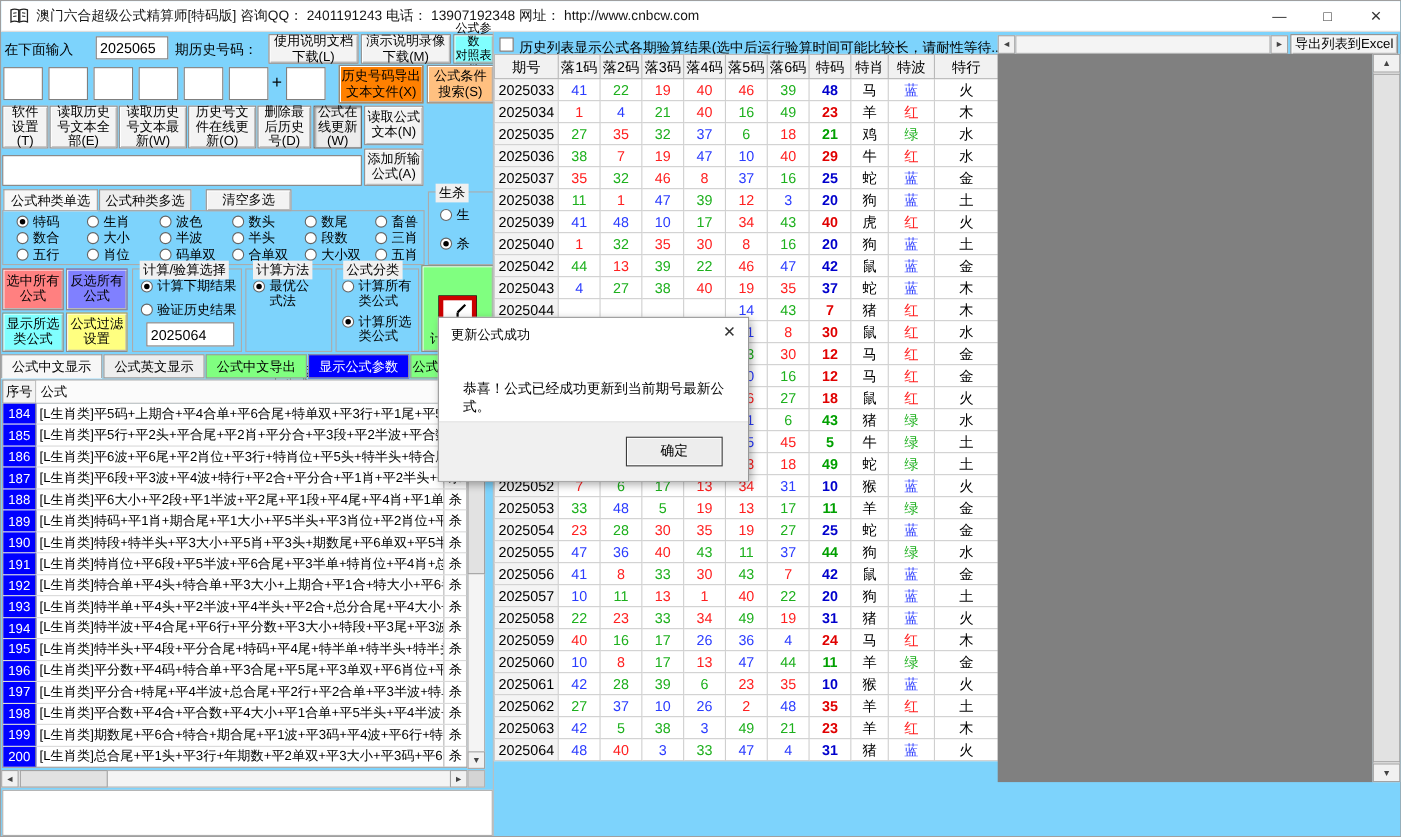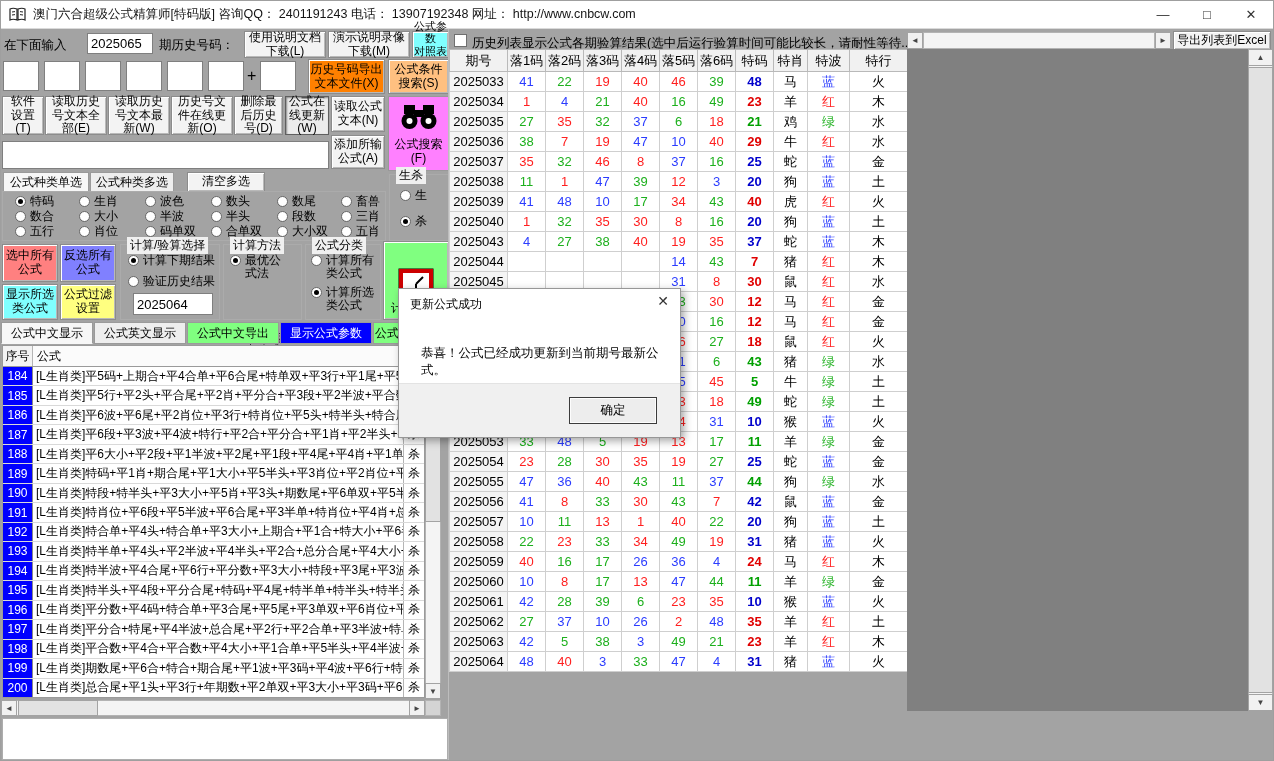--- a/index.html
+++ b/index.html
@@ -1,17 +1,17 @@
 <!DOCTYPE html>
 <html><head>
 <meta charset="utf-8">
 <style>
   *{box-sizing:border-box;margin:0;padding:0;}
   html,body{background:#dcdcdc;}
-  .window{position:relative;width:1274px;height:761px;background:#a3a3a3;
+  .window{position:relative;width:1274px;height:761px;background:#7dd3fc;
     font-family:"Liberation Sans","DejaVu Sans",sans-serif;font-size:12px;color:#000;
     border:1px solid #9f9f9f;overflow:hidden;}
   .abs{position:absolute;}
   
   .titlebar{position:absolute;left:0;top:0;width:100%;height:28px;background:#fff;
     border-bottom:1px solid #dadada;display:flex;align-items:center;padding-left:8px;}
   .titletext{margin-left:7px;font-size:12.5px;color:#151515;}
   .wbtns{position:absolute;right:0;top:0;height:27px;display:flex;}
   .wbtn{width:44px;height:27px;display:flex;align-items:center;justify-content:center;color:#333;font-size:13px;}
   
@@ -127,35 +127,20 @@
 后历史
 号(D)</div>
   <div class="btn sunken" style="left:284px;top:95px;width:44px;height:39px;">公式在
 线更新
 (W)</div>
   <div class="btn" style="left:330px;top:95px;width:54px;height:36px;">读取公式
 文本(N)</div>
   <div class="btn" style="left:330px;top:134px;width:54px;height:34px;">添加所输
 公式(A)</div>
 
-  <div class="abs" style="left:387px;top:95px;width:61px;height:75px;background:#ff80ff;border:1px solid #999;">
-    <span style="position:absolute;left:11px;top:7px;">
-      <svg width="38" height="26" viewBox="0 0 38 26">
-          <rect x="4" y="1" width="11" height="9" fill="#000"></rect>
-          <rect x="23" y="1" width="11" height="9" fill="#000"></rect>
-          <rect x="14" y="6" width="10" height="7" fill="#000"></rect>
-          <circle cx="9.5" cy="17" r="8" fill="#000"></circle>
-          <circle cx="28.5" cy="17" r="8" fill="#000"></circle>
-          <circle cx="9.5" cy="17" r="3" fill="#fff"></circle>
-          <circle cx="28.5" cy="17" r="3" fill="#fff"></circle>
-        </svg>
-    </span>
-    <div style="position:absolute;left:0;bottom:4px;width:100%;text-align:center;white-space:pre-line;line-height:1.15;">公式搜索
-(F)</div>
-  </div>
 
   <input class="field" style="left: 1px; top: 140px; width: 327px; height: 28px;">
 
   <div class="tab active" style="left:2px;top:171px;width:86px;height:20px;">公式种类单选</div>
   <div class="tab" style="left:89px;top:171px;width:84px;height:20px;">公式种类多选</div>
   <div class="btn" style="left:186px;top:171px;width:78px;height:20px;">清空多选</div>
 
   <div class="abs" style="left:1px;top:190px;width:384px;height:50px;border:1px solid #ababab;">
     <div style="display:grid;grid-template-columns:64px 66px 66px 66px 64px 54px;grid-auto-rows:15px;padding:3px 0 0 12px;">
         <label class="ritem"><span class="rdot on"></span><span>特码</span></label>
@@ -493,20 +478,33 @@
           <td class="num c-red">35</td>
           <td class="num c-red">30</td>
           <td class="num c-red">8</td>
           <td class="num c-green">16</td>
           <td class="spec s-blue">20</td>
           <td>狗</td>
           <td class="c-blue">蓝</td>
           <td>土</td>
         </tr>
         <tr>
+          <td class="period">2025042</td>
+          <td class="num c-green">44</td>
+          <td class="num c-red">13</td>
+          <td class="num c-green">39</td>
+          <td class="num c-green">22</td>
+          <td class="num c-red">46</td>
+          <td class="num c-blue">47</td>
+          <td class="spec s-blue">42</td>
+          <td>鼠</td>
+          <td class="c-blue">蓝</td>
+          <td>金</td>
+        </tr>
+        <tr>
           <td class="period">2025043</td>
           <td class="num c-blue">4</td>
           <td class="num c-green">27</td>
           <td class="num c-green">38</td>
           <td class="num c-red">40</td>
           <td class="num c-red">19</td>
           <td class="num c-red">35</td>
           <td class="spec s-blue">37</td>
           <td>蛇</td>
           <td class="c-blue">蓝</td>

